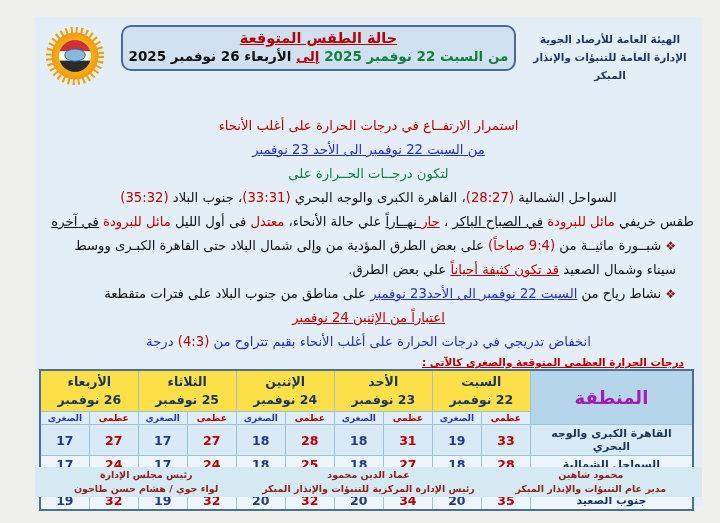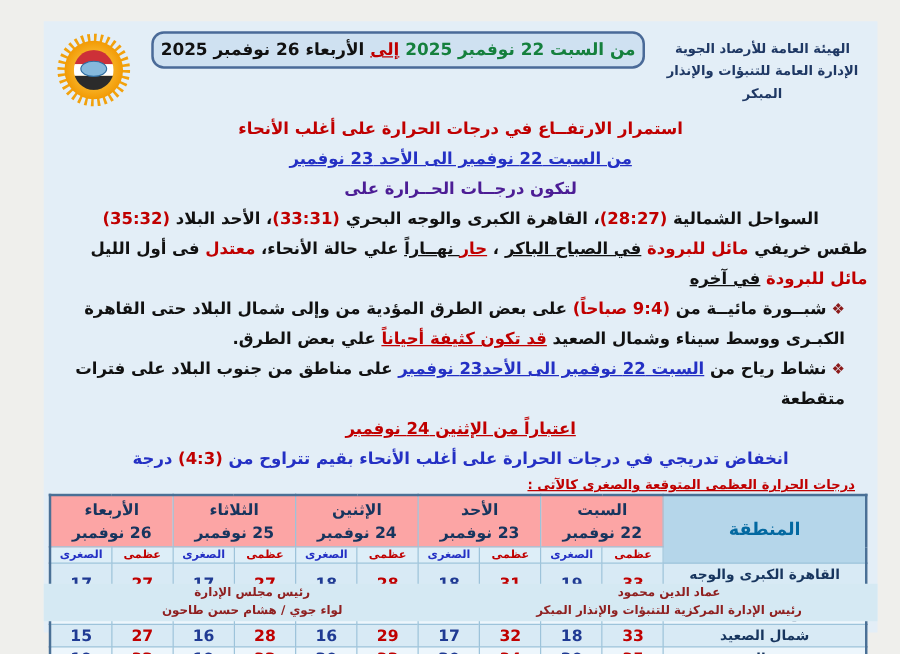--- a/index.html
+++ b/index.html
@@ -17,39 +17,39 @@
               border:2px solid #4a6a98; border-radius:10px; text-align:center;
               padding:3px 4px 5px 4px; }
   .titlebox .t1 { color:#c00000; font-weight:bold; font-size:14.5px;
                   text-decoration:underline; }
   .titlebox .t2 { font-size:13.5px; font-weight:bold; margin-top:2px; }
   .t2 .blue { color:#15803d; }
   .t2 .red  { color:#c00000; text-decoration:underline; }
   .t2 .blk  { color:#111; }
   .logo { width:64px; padding:3px 2px 0 0; }
   
-  .lines { margin-top:2px; font-weight:bold; font-size:13.2px; color:#111;
+  .lines { margin-top:24px; font-weight:normal; font-size:13.2px; color:#111;
            line-height:1.82; }
   .c  { text-align:center; }
   .r  { text-align:right; }
   .red { color:#c00000; }
   .blue { color:#2430c4; }
-  .navy { color:#4c1d95; }
+  .navy { color:#15803d; }
   .u { text-decoration:underline; }
   .bullet { color:#8b1a1a; font-size:12px; margin-left:4px; }
   .fogwrap { padding-right:18px; padding-left:6px; text-align:right; }
   .small-caption { font-size:10.5px; color:#c00000; font-weight:bold;
                    text-decoration:underline; margin:2px 10px 1px 0; }
   
   table { width:655px; margin:0 auto; border-collapse:collapse;
           border:2px solid #4a7096; background:#fff; }
   th,td { border:1px solid #9dc3da; text-align:center; vertical-align:middle; }
-  th.region-h { width:168px; background:#b5d6ea; color:#0369a1;
-                font-size:14px; font-weight:bold; }
-  th.day-h { background:#fca5a5; color:#17355e; font-size:12.5px;
+  th.region-h { width:168px; background:#b5d6ea; color:#a21caf;
+                font-size:18px; font-weight:bold; }
+  th.day-h { background:#fde047; color:#17355e; font-size:12.5px;
              font-weight:bold; line-height:1.45; padding:2px 0; }
   th.sub { font-size:9px; padding:1px 0; background:#ddeef8; font-weight:bold; }
   th.sub.mx { color:#c00000; } th.sub.mn { color:#2430c4; }
   td.region { color:#17355e; font-size:11px; font-weight:bold; padding:2px 4px; }
   td.val { font-size:12.5px; font-weight:bold; width:50px; padding:1px 0; }
   td.mx { color:#c00000; } td.mn { color:#1f3a93; }
   tr.row-a td { background:#d8eaf5; }
   tr.row-b td { background:#edf6fc; }
   
   .foot { position:absolute; bottom:9px; right:0; width:667px; height:30px;
@@ -61,20 +61,21 @@
 <body>
 
 <div class="doc">
 
   <div class="hdr">
     <div class="org">
       <div>الهيئة العامة للأرصاد الجوية</div>
       <div>الإدارة العامة للتنبؤات والإنذار المبكر</div>
     </div>
     <div class="titlebox">
+      <div class="t1">حالة الطقس المتوقعة</div>
       <div class="t2"><span class="blue">من السبت 22 نوفمبر 2025 </span><span class="red">إلى</span><span class="blk"> الأربعاء 26 نوفمبر 2025</span></div>
     </div>
     <div class="logo">
       <svg viewBox="0 0 64 64" width="60" height="60">
         <defs>
           <radialGradient id="sun">
               <stop offset="35%" stop-color="#fbc23c"></stop>
               <stop offset="100%" stop-color="#f29a05"></stop>
             </radialGradient>
           <clipPath id="c">
@@ -90,21 +91,21 @@
           <ellipse cx="32" cy="31" rx="11" ry="6.5" fill="#86b9dc" stroke="#2f6da0" stroke-width="1"></ellipse>
         </g>
       </svg>
     </div>
   </div>
 
   <div class="lines">
     <div class="c red">استمرار الارتفــاع في درجات الحرارة على أغلب الأنحاء</div>
     <div class="c blue u">من السبت 22 نوفمبر الى الأحد 23 نوفمبر</div>
     <div class="c navy">لتكون درجــات الحــرارة على</div>
-    <div class="c"><span>السواحل الشمالية </span><span class="red">(28:27)</span><span>، القاهرة الكبرى والوجه البحري </span><span class="red">(33:31)</span><span>، الأحد البلاد </span><span class="red">(35:32)</span></div>
+    <div class="c"><span>السواحل الشمالية </span><span class="red">(28:27)</span><span>، القاهرة الكبرى والوجه البحري </span><span class="red">(33:31)</span><span>، جنوب البلاد </span><span class="red">(35:32)</span></div>
     <div class="r"><span>طقس خريفي </span><span class="red">مائل للبرودة</span><span> </span><span class="u">في الصباح الباكر</span><span> ، </span><span class="red u">حار</span><span class="u"> نهــاراً</span><span> علي حالة الأنحاء، </span><span class="red">معتدل</span><span> فى أول الليل </span><span class="red">مائل للبرودة</span><span> </span><span class="u">في آخره</span></div>
     <div class="fogwrap"><span class="bullet">❖</span><span>شبــورة مائيــة من </span><span class="red">(9:4 صباحاً)</span><span> على بعض الطرق المؤدية من وإلى شمال البلاد حتى القاهرة الكبـرى ووسط سيناء وشمال الصعيد </span><span class="red u">قد تكون كثيفة أحياناً</span><span> علي بعض الطرق.</span></div>
     <div class="fogwrap"><span class="bullet">❖</span><span>نشاط رياح  من </span><span class="blue u">السبت 22 نوفمبر الى الأحد23 نوفمبر</span><span> على مناطق من جنوب البلاد على فترات متقطعة</span></div>
     <div class="c red u">اعتباراً من الإثنين 24 نوفمبر</div>
     <div class="c blue"><span>انخفاض تدريجي في درجات الحرارة  على أغلب الأنحاء بقيم تتراوح من </span><span class="red">(4:3)</span><span> درجة</span></div>
   </div>
 
   <div class="small-caption">درجات الحرارة العظمى المتوقعة والصغرى كالآتى :</div>
 
   <table>
@@ -196,20 +197,24 @@
         <td class="val mx">32</td>
           <td class="val mn">19</td>
         <td class="val mx">32</td>
           <td class="val mn">19</td>
       </tr>
     </tbody>
   </table>
 
   <div class="foot">
     <div class="sig">
+      <div>محمود شاهين</div>
+      <div>مدير عام التنبؤات والإنذار المبكر</div>
+    </div>
+    <div class="sig">
       <div>عماد الدين محمود</div>
       <div>رئيس الإدارة المركزية للتنبؤات والإنذار المبكر</div>
     </div>
     <div class="sig">
       <div>رئيس مجلس الإدارة</div>
       <div>لواء جوي / هشام حسن طاحون</div>
     </div>
   </div>
 
 </div>

